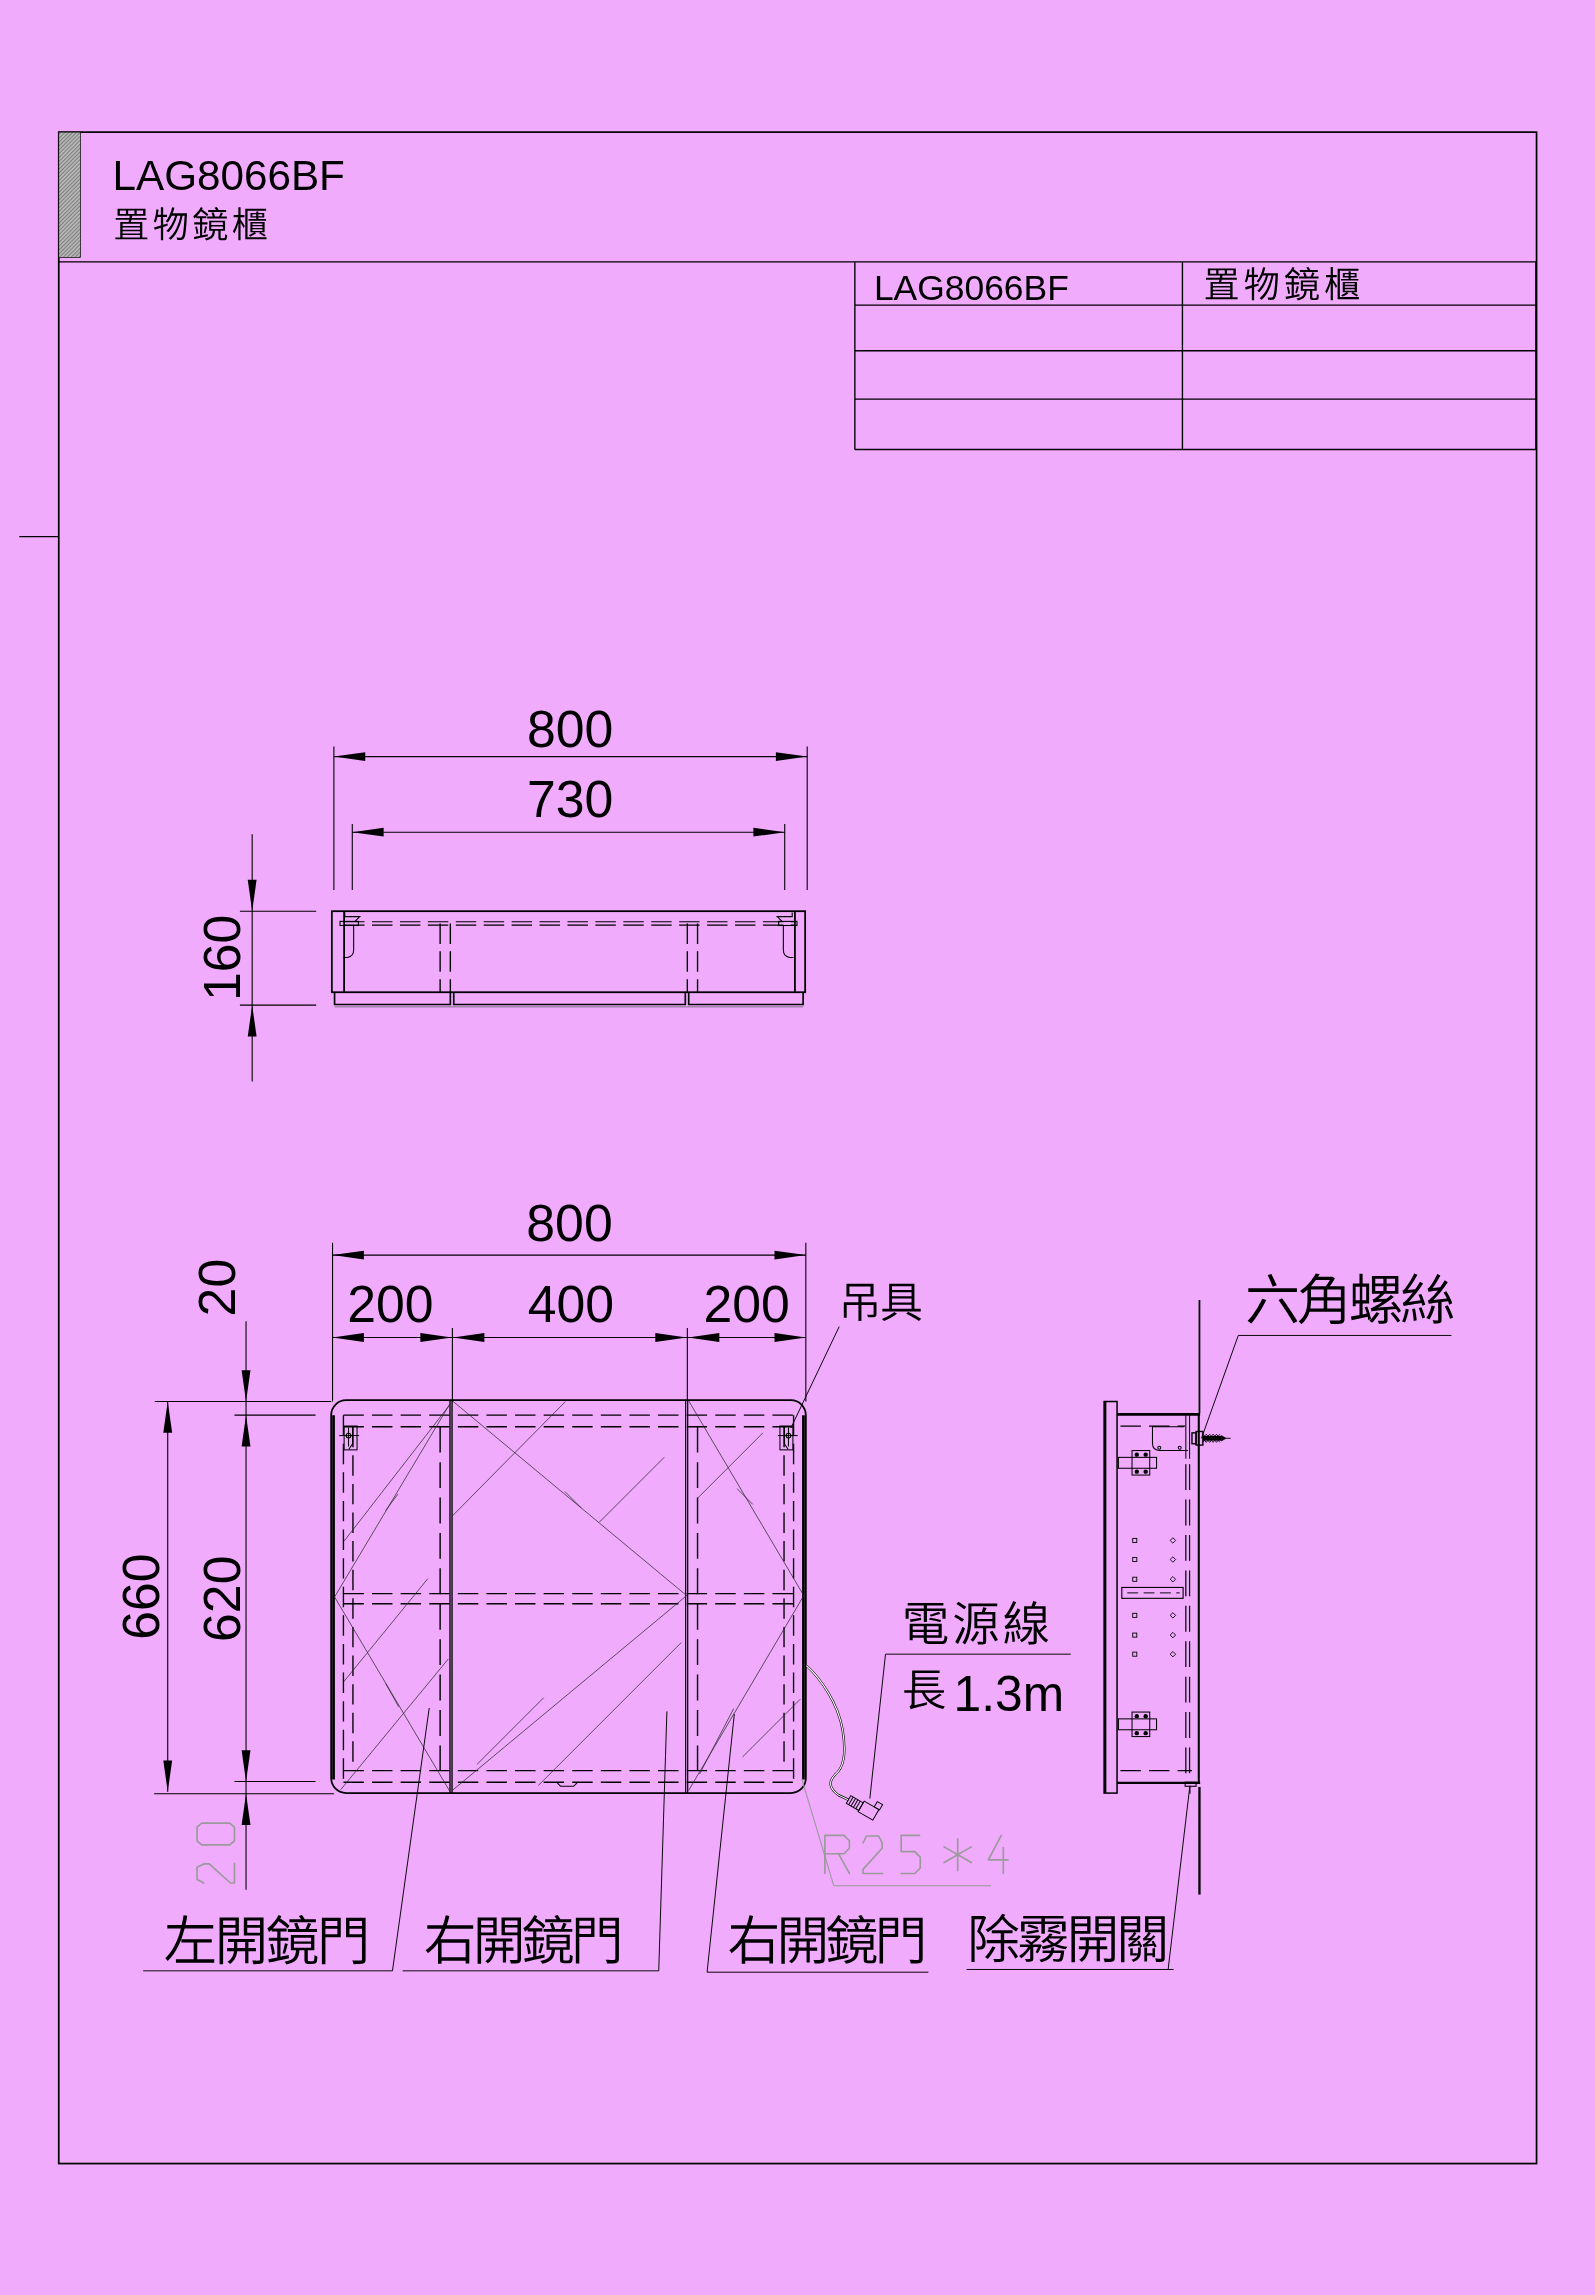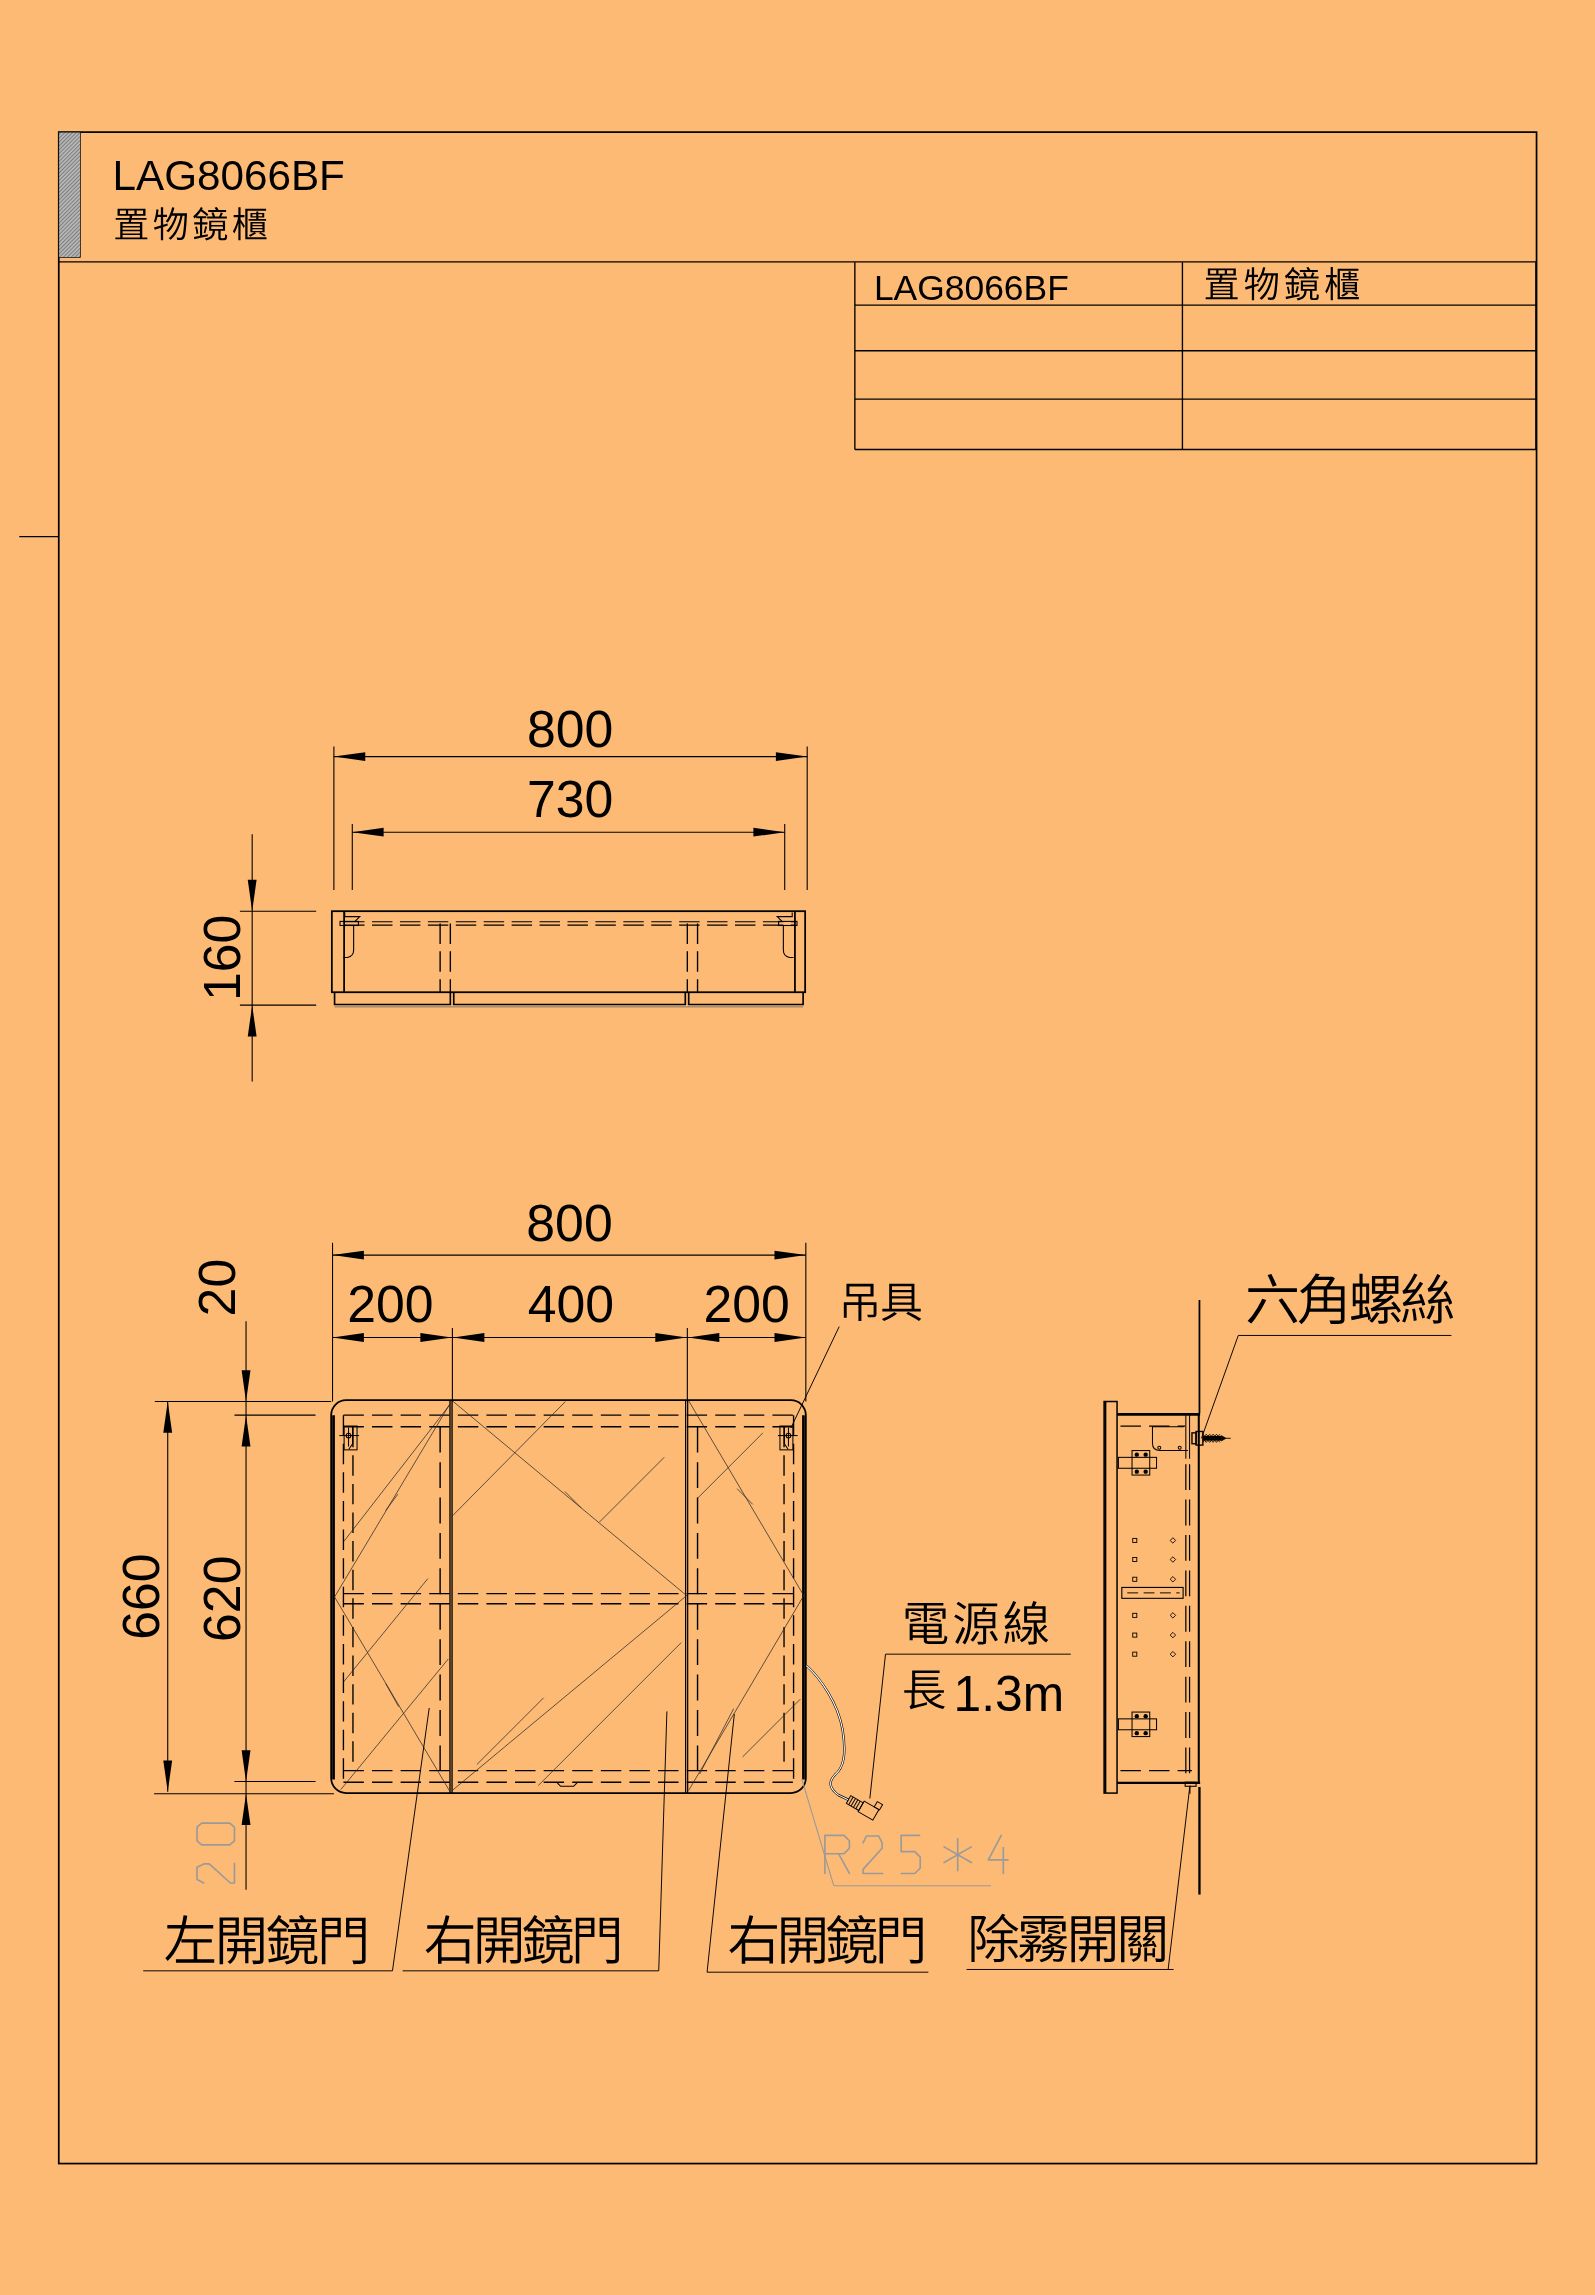--- a/index.html
+++ b/index.html
@@ -1,16 +1,16 @@
 <!DOCTYPE html>
 <html style="font-size:11px"><head>
 <meta charset="utf-8">
 <style>
 html,body{margin:0;padding:0;background:#fff;}
-#page{position:relative;width:1596px;height:2295px;background:#fdba74;overflow:hidden;}
+#page{position:relative;width:1596px;height:2295px;background:#f0abfc;overflow:hidden;}
 </style>
 </head>
 <body>
 <div id="page">
 <svg width="1596" height="2295" viewBox="0 0 2343 3370">
 <defs>
 <pattern id="hatch" width="4" height="4" patternTransform="rotate(45)" patternUnits="userSpaceOnUse">
 <rect width="4" height="4" fill="#b5b5b5"></rect>
 <line x1="0" y1="0" x2="0" y2="4" stroke="#4f4f4f" stroke-width="1.5"></line>
 </pattern>

